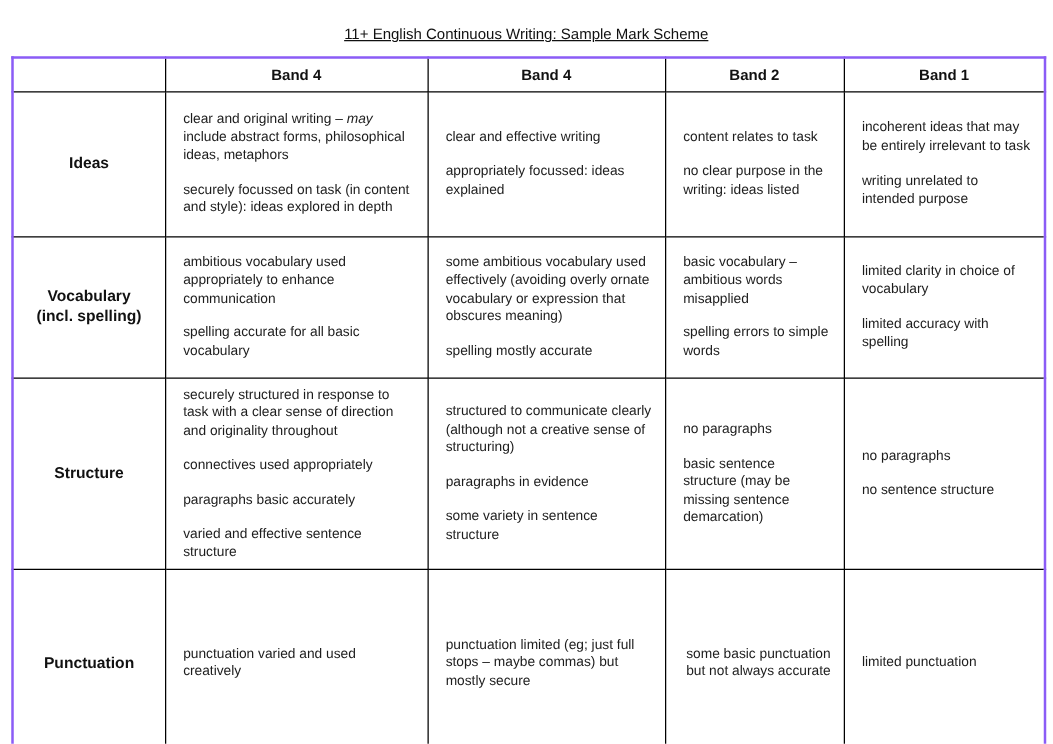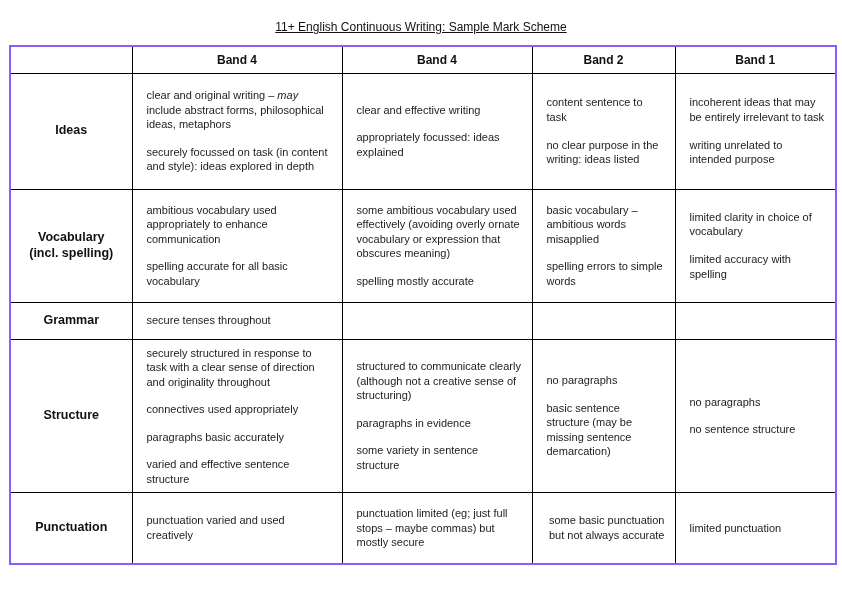--- a/index.html
+++ b/index.html
@@ -71,21 +71,21 @@
         <th class="row-label">Ideas</th>
         <td>
           <p>clear and original writing – <em>may</em> include abstract forms, philosophical ideas, metaphors</p>
           <p>securely focussed on task (in content and style): ideas explored in depth</p>
         </td>
         <td>
           <p>clear and effective writing</p>
           <p>appropriately focussed: ideas explained</p>
         </td>
         <td>
-          <p>content sentence to task</p>
+          <p>content relates to task</p>
           <p>no clear purpose in the writing: ideas listed</p>
         </td>
         <td>
           <p>incoherent ideas that may be entirely irrelevant to task</p>
           <p>writing unrelated to intended purpose</p>
         </td>
       </tr>
       <tr>
         <th class="row-label">Vocabulary<br>(incl. spelling)</th>
         <td>
@@ -97,29 +97,20 @@
           <p>spelling mostly accurate</p>
         </td>
         <td>
           <p>basic vocabulary – ambitious words misapplied</p>
           <p>spelling errors to simple words</p>
         </td>
         <td>
           <p>limited clarity in choice of vocabulary</p>
           <p>limited accuracy with spelling</p>
         </td>
-      </tr>
-      <tr>
-        <th class="row-label">Grammar</th>
-        <td>
-          <p>secure tenses throughout</p>
-        </td>
-        <td></td>
-        <td></td>
-        <td></td>
       </tr>
       <tr>
         <th class="row-label">Structure</th>
         <td>
           <p>securely structured in response to task with a clear sense of direction and originality throughout</p>
           <p>connectives used appropriately</p>
           <p>paragraphs basic accurately</p>
           <p>varied and effective sentence structure</p>
         </td>
         <td>

